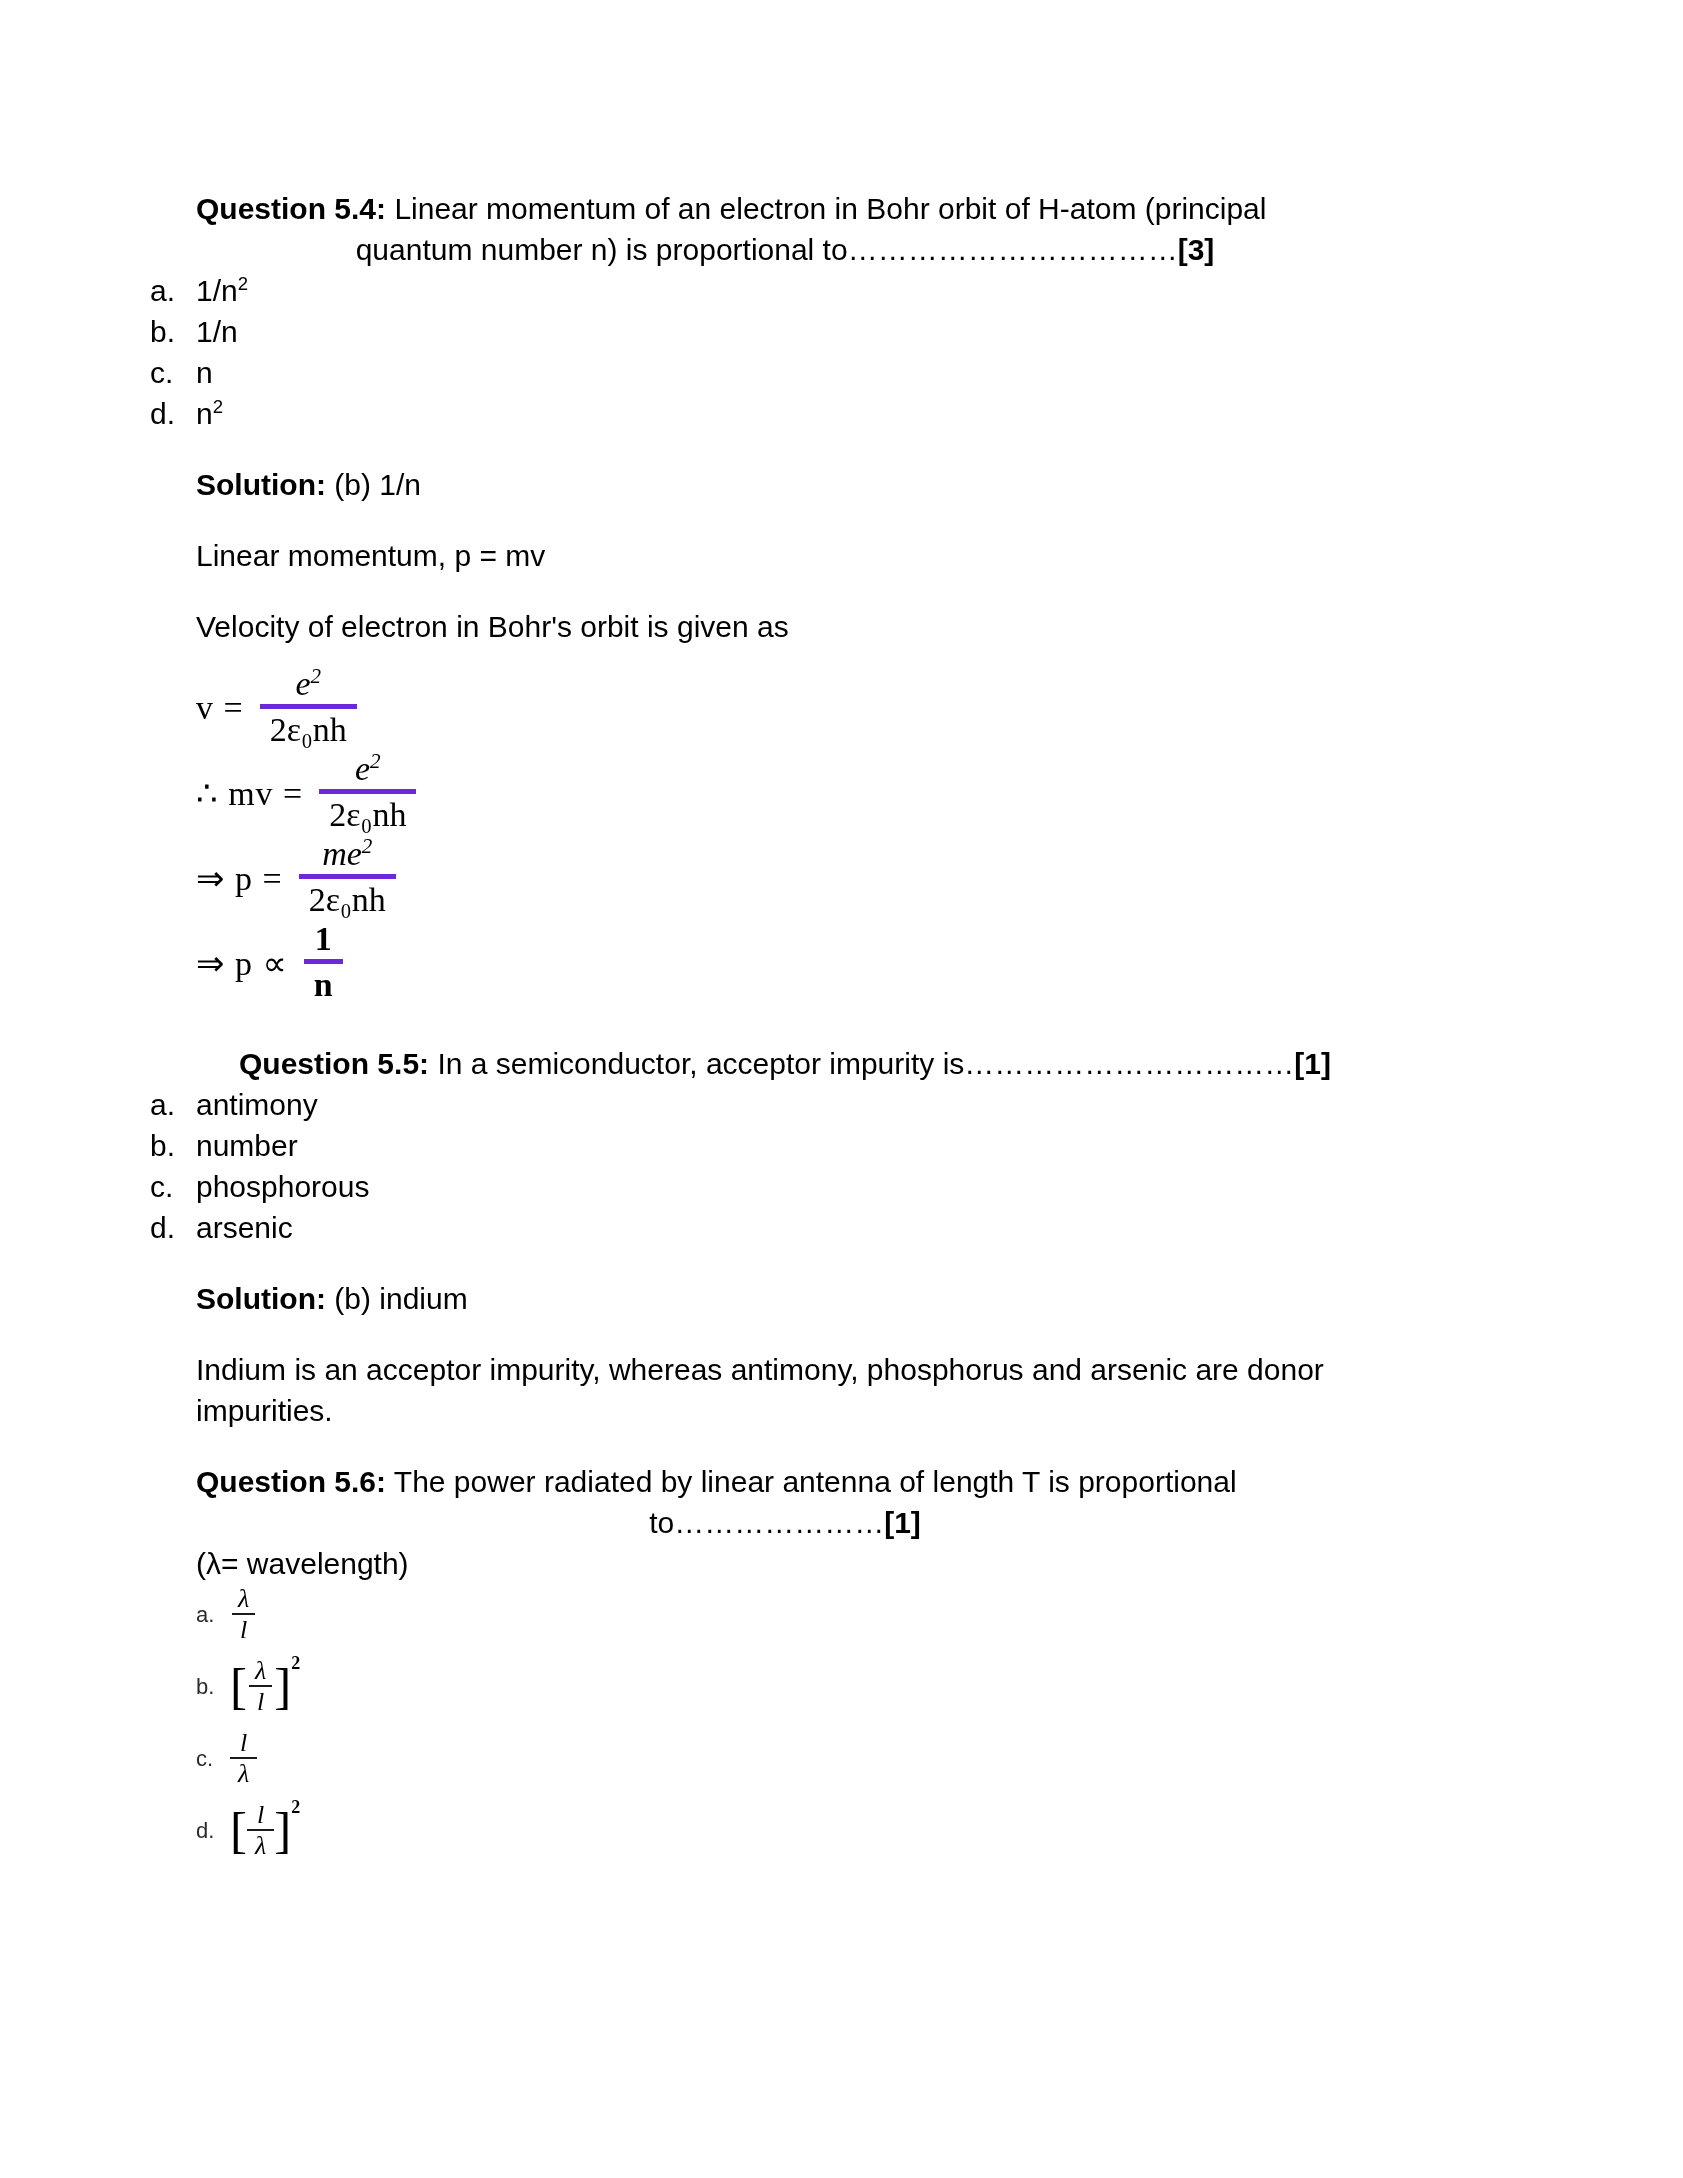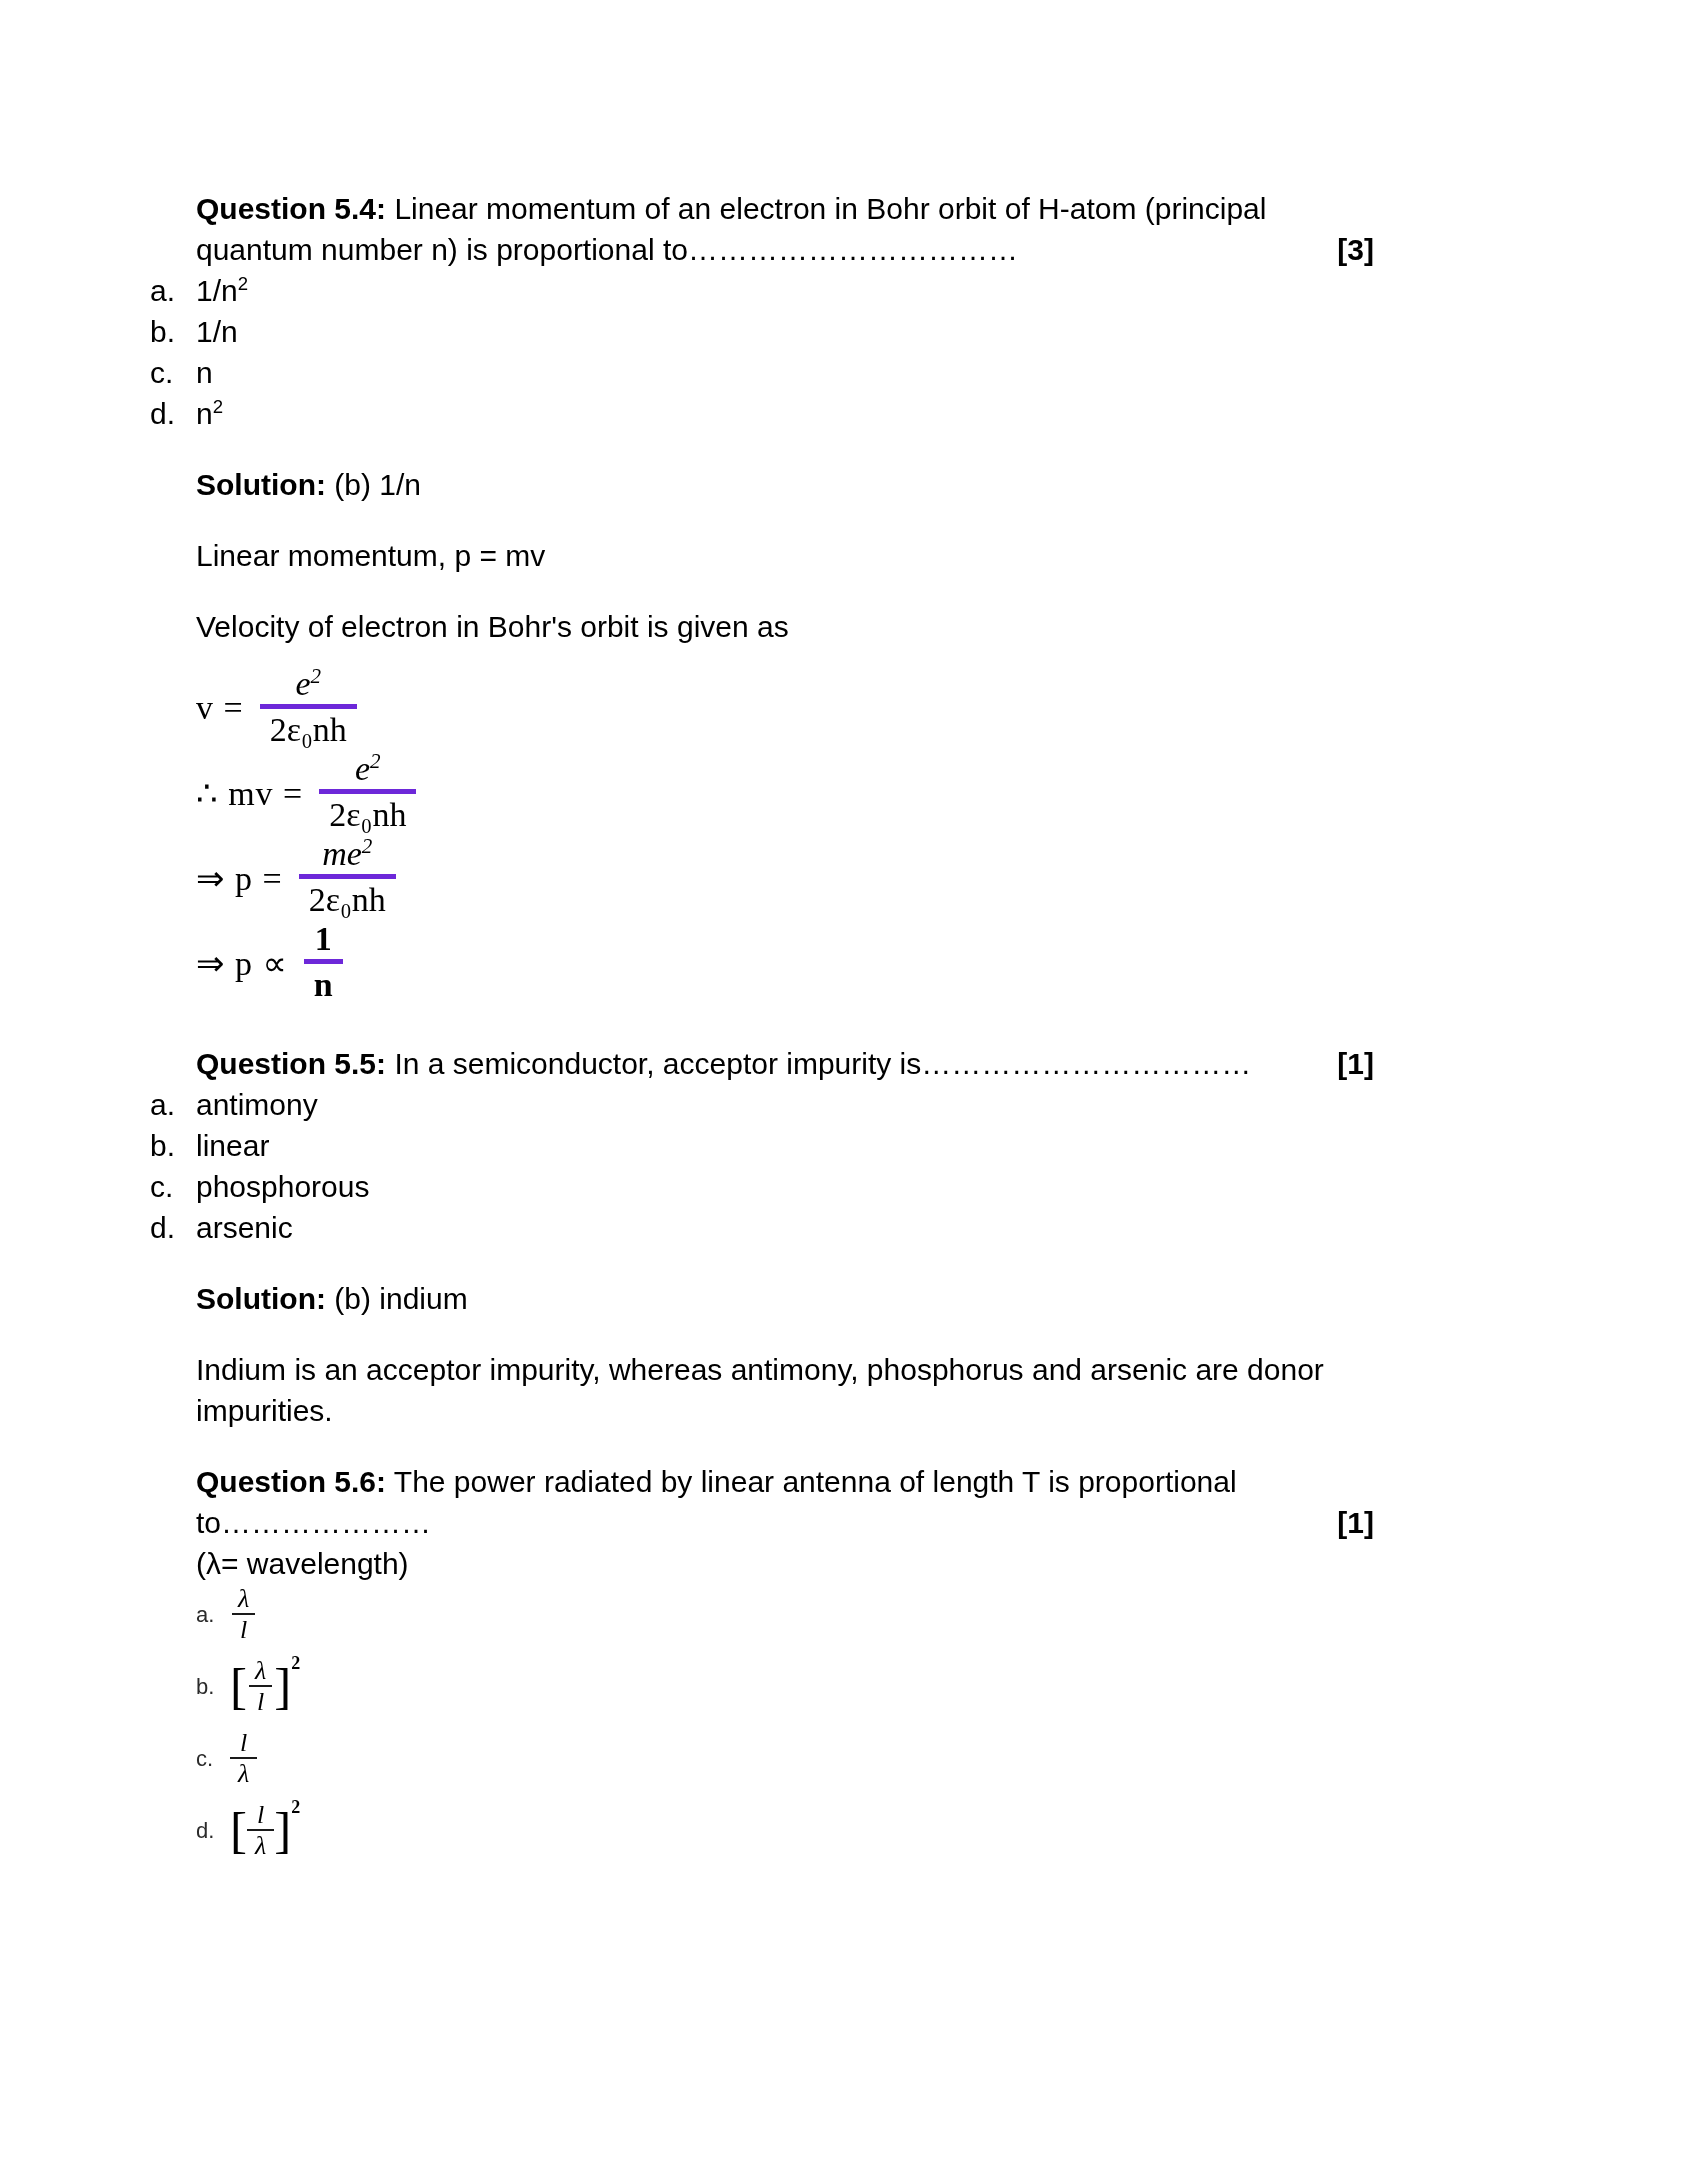--- a/index.html
+++ b/index.html
@@ -36,21 +36,21 @@
     margin: 0 0 0 46px;
     text-align: left;
     position: relative;
   }
   .qlabel { font-weight: bold; }
   .marks  { font-weight: bold; }
 
   
   .q-tail {
     display: flex;
-    justify-content: space-between;
+    justify-content: center;
     align-items: baseline;
     width: 1178px;
   }
   .q-tail .dots-part { white-space: pre; }
 
   
   ol.opts {
     list-style: none;
     margin: 0;
     padding: 0;
@@ -262,21 +262,21 @@
         <span class="marks">[1]</span>
       </div>
 
       <ol class="opts">
         <li>
           <span class="mk">a.</span>
           <span>antimony</span>
         </li>
         <li>
           <span class="mk">b.</span>
-          <span>linear</span>
+          <span>number</span>
         </li>
         <li>
           <span class="mk">c.</span>
           <span>phosphorous</span>
         </li>
         <li>
           <span class="mk">d.</span>
           <span>arsenic</span>
         </li>
       </ol>

